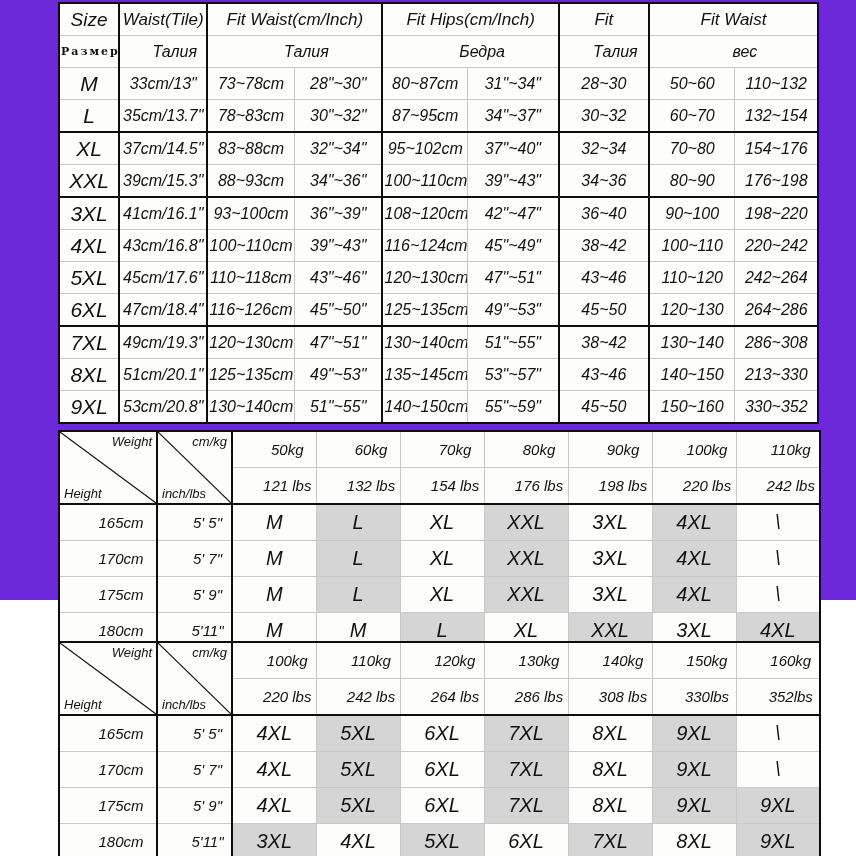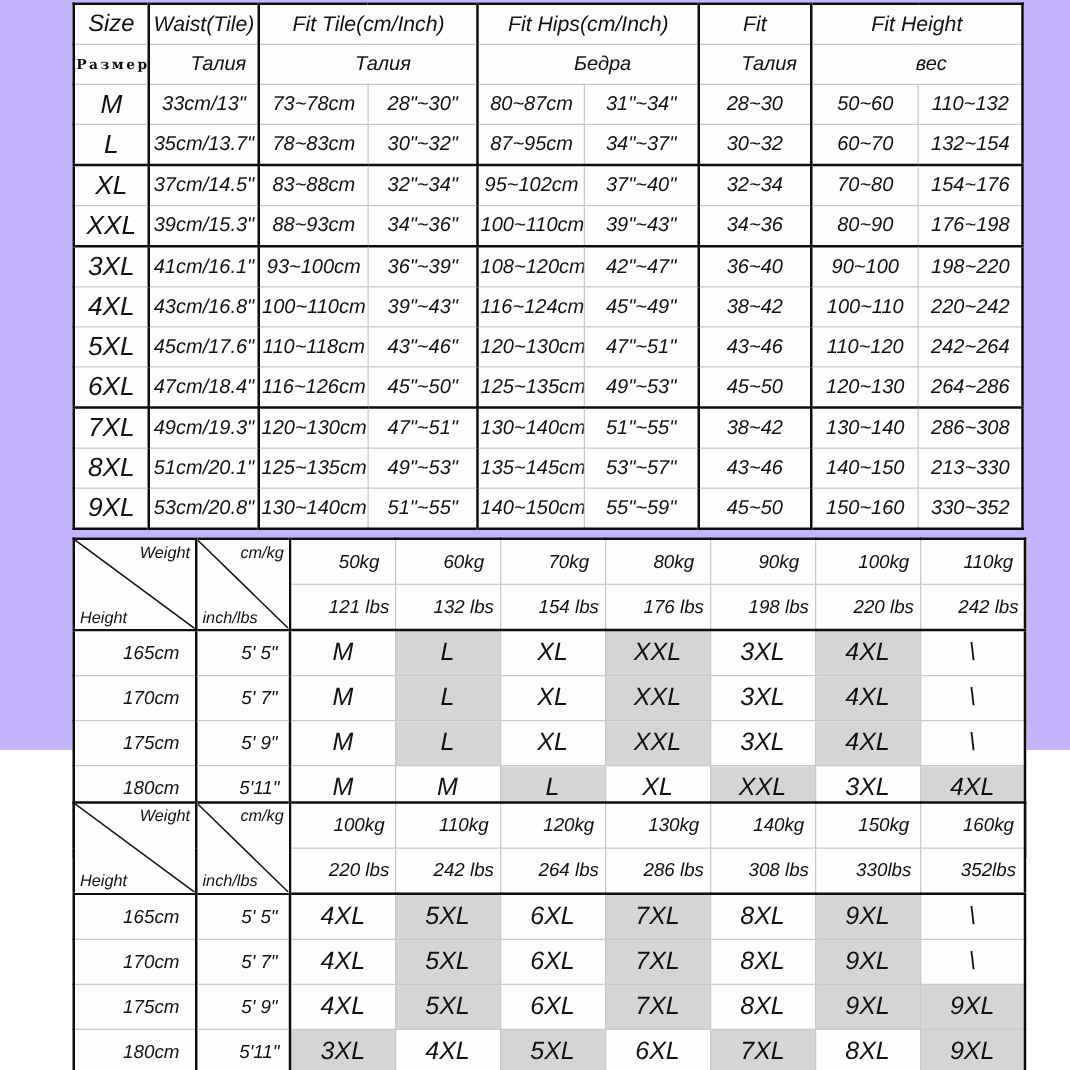--- a/index.html
+++ b/index.html
@@ -10,21 +10,21 @@
   body {
     width: 856px;
     height: 856px;
     font-family: "Liberation Sans", sans-serif;
     overflow: hidden;
   }
   .page {
     position: relative;
     width: 856px;
     height: 600px;
-    background: #c4b5fd;
+    background: #6d28d9;
   }
 
   
   table.sz {
     border-collapse: collapse;
     table-layout: fixed;
     background: #fdfdfb;
     font-style: italic;
   }
   table.sz td {
@@ -129,24 +129,24 @@
       <col style="width:82px">
         <col style="width:88px">
       <col style="width:87px">
       <col style="width:83px">
         <col style="width:80px">
     </colgroup>
     <tbody>
       <tr>
         <td class="hdr1 vR">Size</td>
         <td class="hdr2 vR">Waist(Tile)</td>
-        <td class="hdr2 vR" colspan="2">Fit Tile(cm/Inch)</td>
+        <td class="hdr2 vR" colspan="2">Fit Waist(cm/Inch)</td>
         <td class="hdr2 vR" colspan="2">Fit Hips(cm/Inch)</td>
         <td class="hdr2 vR">Fit</td>
-        <td class="hdr2" colspan="2">Fit Height</td>
+        <td class="hdr2" colspan="2">Fit Waist</td>
       </tr>
       <tr>
         <td class="ru vR">Размер</td>
         <td class="hdr3 vR">Талия</td>
         <td class="hdr3 vR" colspan="2">Талия</td>
         <td class="hdr3 vR" colspan="2">Бедра</td>
         <td class="hdr3 vR">Талия</td>
         <td class="hdr3" colspan="2">вес</td>
       </tr>
     <tr>

